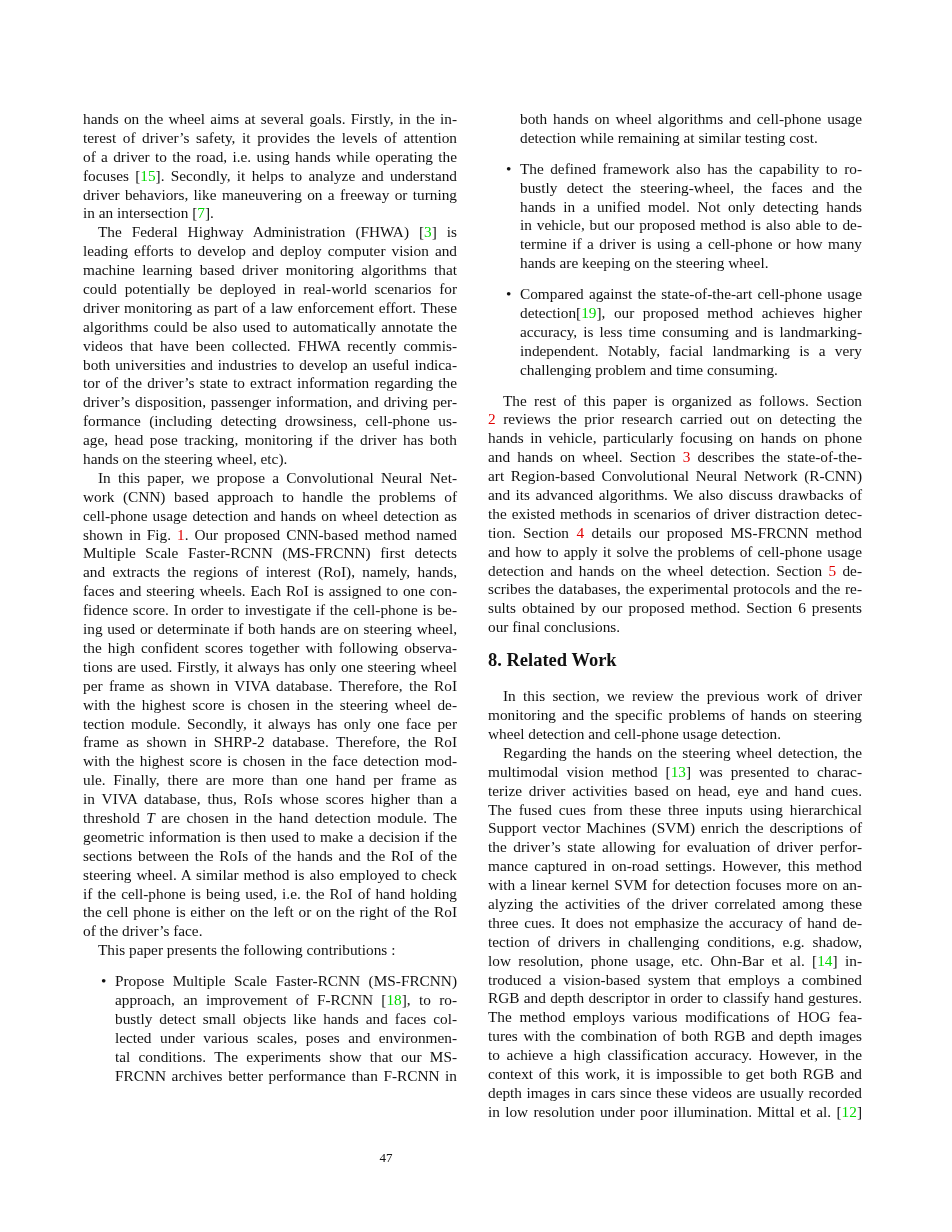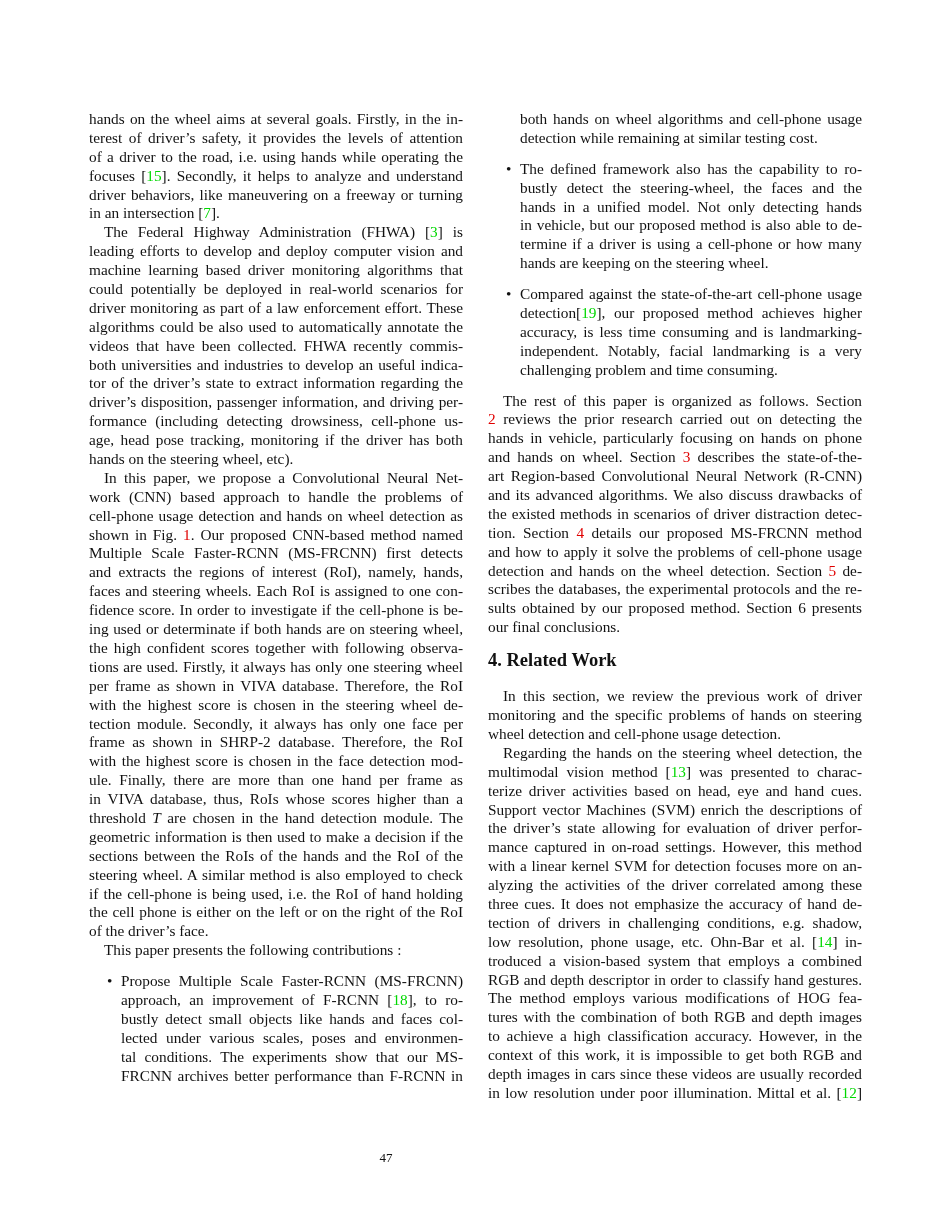--- a/index.html
+++ b/index.html
@@ -1,19 +1,19 @@
 <!DOCTYPE html>
 <html><head>
 <meta charset="utf-8">
 <style>
   html, body { margin: 0; padding: 0; background: #ffffff; }
   body { width: 952px; height: 1232px; position: relative; overflow: hidden;
          font-family: "Liberation Serif", "DejaVu Serif", serif; color: #111; }
   .col { position: absolute; top: 110px; width: 374px; font-size: 15.3px; line-height: 18.9px; }
-  .col-left { left: 89px; }
+  .col-left { left: 83px; }
   .col-right { left: 488px; }
   .ln { display: block; height: 18.9px; white-space: nowrap; text-align: justify; text-align-last: justify; overflow: visible; }
   .ln.last { text-align-last: left; }
   .indent { padding-left: 15px; }
   .bul-text { padding-left: 32px; }
   .bullet { position: absolute; left: 18px; }
   .bul-wrap { position: relative; }
   .gap-s { height: 12px; }
   .cite { color: #00d800; }
   .ref { color: #e00000; }
@@ -129,32 +129,33 @@
     <span class="ln">and its advanced algorithms. We also discuss drawbacks of</span>
     <span class="ln">the existed methods in scenarios of driver distraction detec-</span>
     <span class="ln"><span>tion. Section </span><span class="ref">4</span><span> details our proposed MS-FRCNN method</span></span>
     <span class="ln">and how to apply it solve the problems of cell-phone usage</span>
     <span class="ln"><span>detection and hands on the wheel detection. Section </span><span class="ref">5</span><span> de-</span></span>
     <span class="ln">scribes the databases, the experimental protocols and the re-</span>
     <span class="ln">sults obtained by our proposed method. Section 6 presents</span>
     <span class="ln last">our final conclusions.</span>
   </div>
 
-  <div class="ln heading">4. Related Work</div>
+  <div class="ln heading">8. Related Work</div>
 
   <div>
     <span class="ln indent">In this section, we review the previous work of driver</span>
     <span class="ln">monitoring and the specific problems of hands on steering</span>
     <span class="ln last">wheel detection and cell-phone usage detection.</span>
   </div>
 
   <div>
     <span class="ln indent">Regarding the hands on the steering wheel detection, the</span>
     <span class="ln"><span>multimodal vision method [</span><span class="cite">13</span><span>] was presented to charac-</span></span>
     <span class="ln">terize driver activities based on head, eye and hand cues.</span>
+    <span class="ln">The fused cues from these three inputs using hierarchical</span>
     <span class="ln">Support vector Machines (SVM) enrich the descriptions of</span>
     <span class="ln">the driver’s state allowing for evaluation of driver perfor-</span>
     <span class="ln">mance captured in on-road settings. However, this method</span>
     <span class="ln">with a linear kernel SVM for detection focuses more on an-</span>
     <span class="ln">alyzing the activities of the driver correlated among these</span>
     <span class="ln">three cues. It does not emphasize the accuracy of hand de-</span>
     <span class="ln">tection of drivers in challenging conditions, e.g. shadow,</span>
     <span class="ln"><span>low resolution, phone usage, etc. Ohn-Bar et al. [</span><span class="cite">14</span><span>] in-</span></span>
     <span class="ln">troduced a vision-based system that employs a combined</span>
     <span class="ln">RGB and depth descriptor in order to classify hand gestures.</span>

